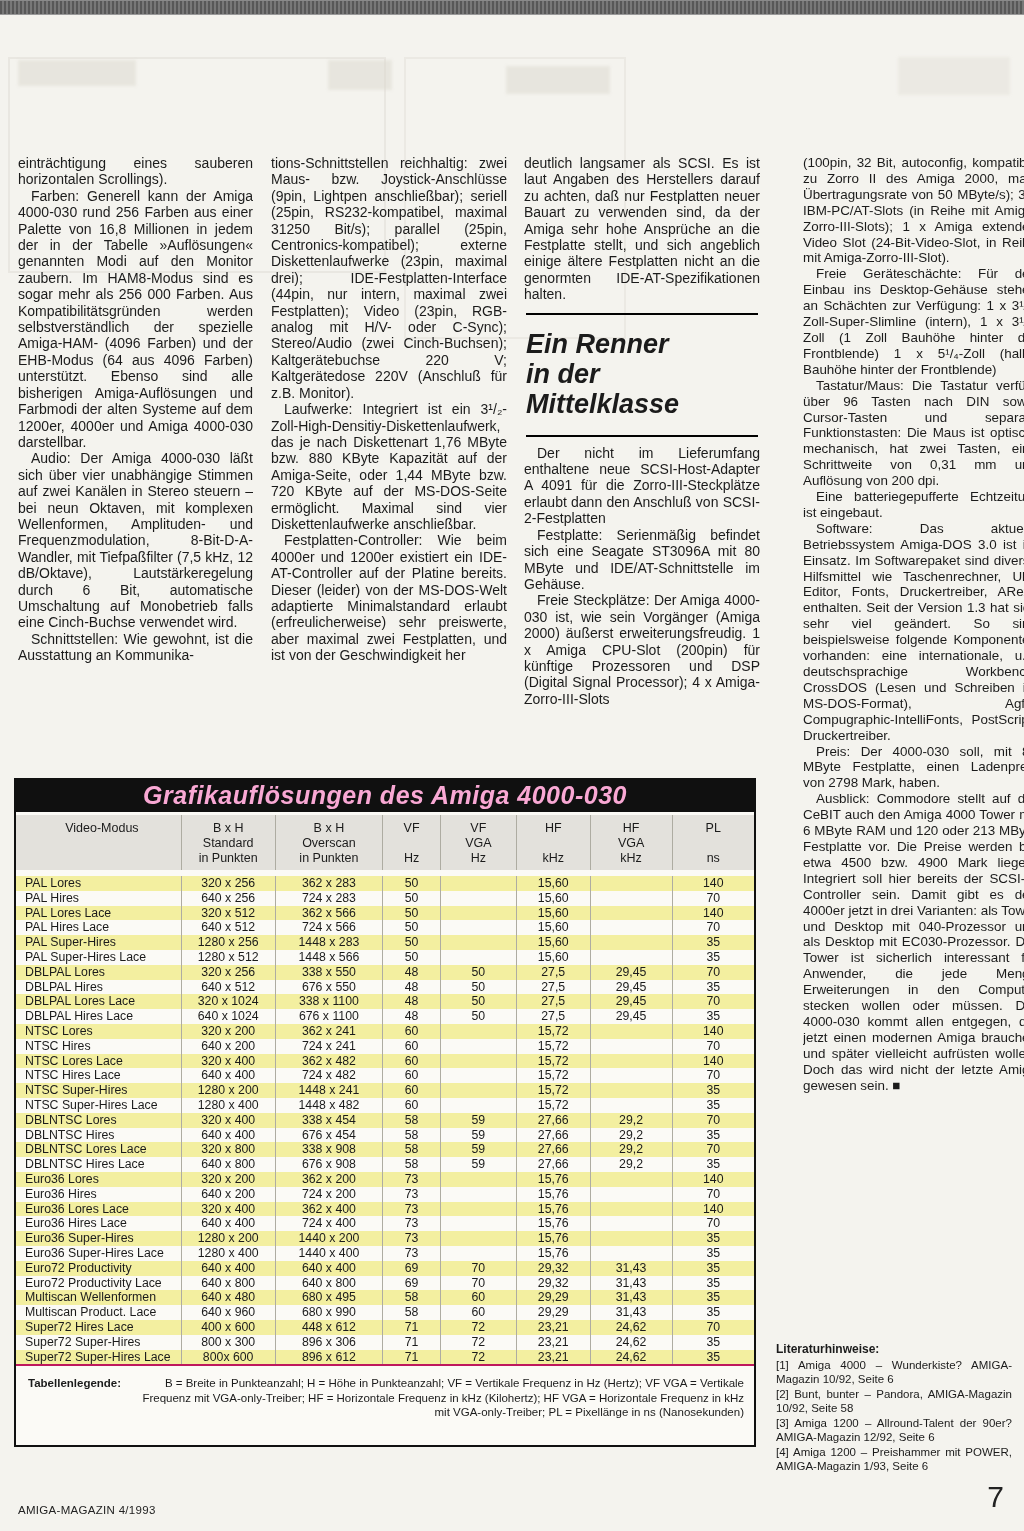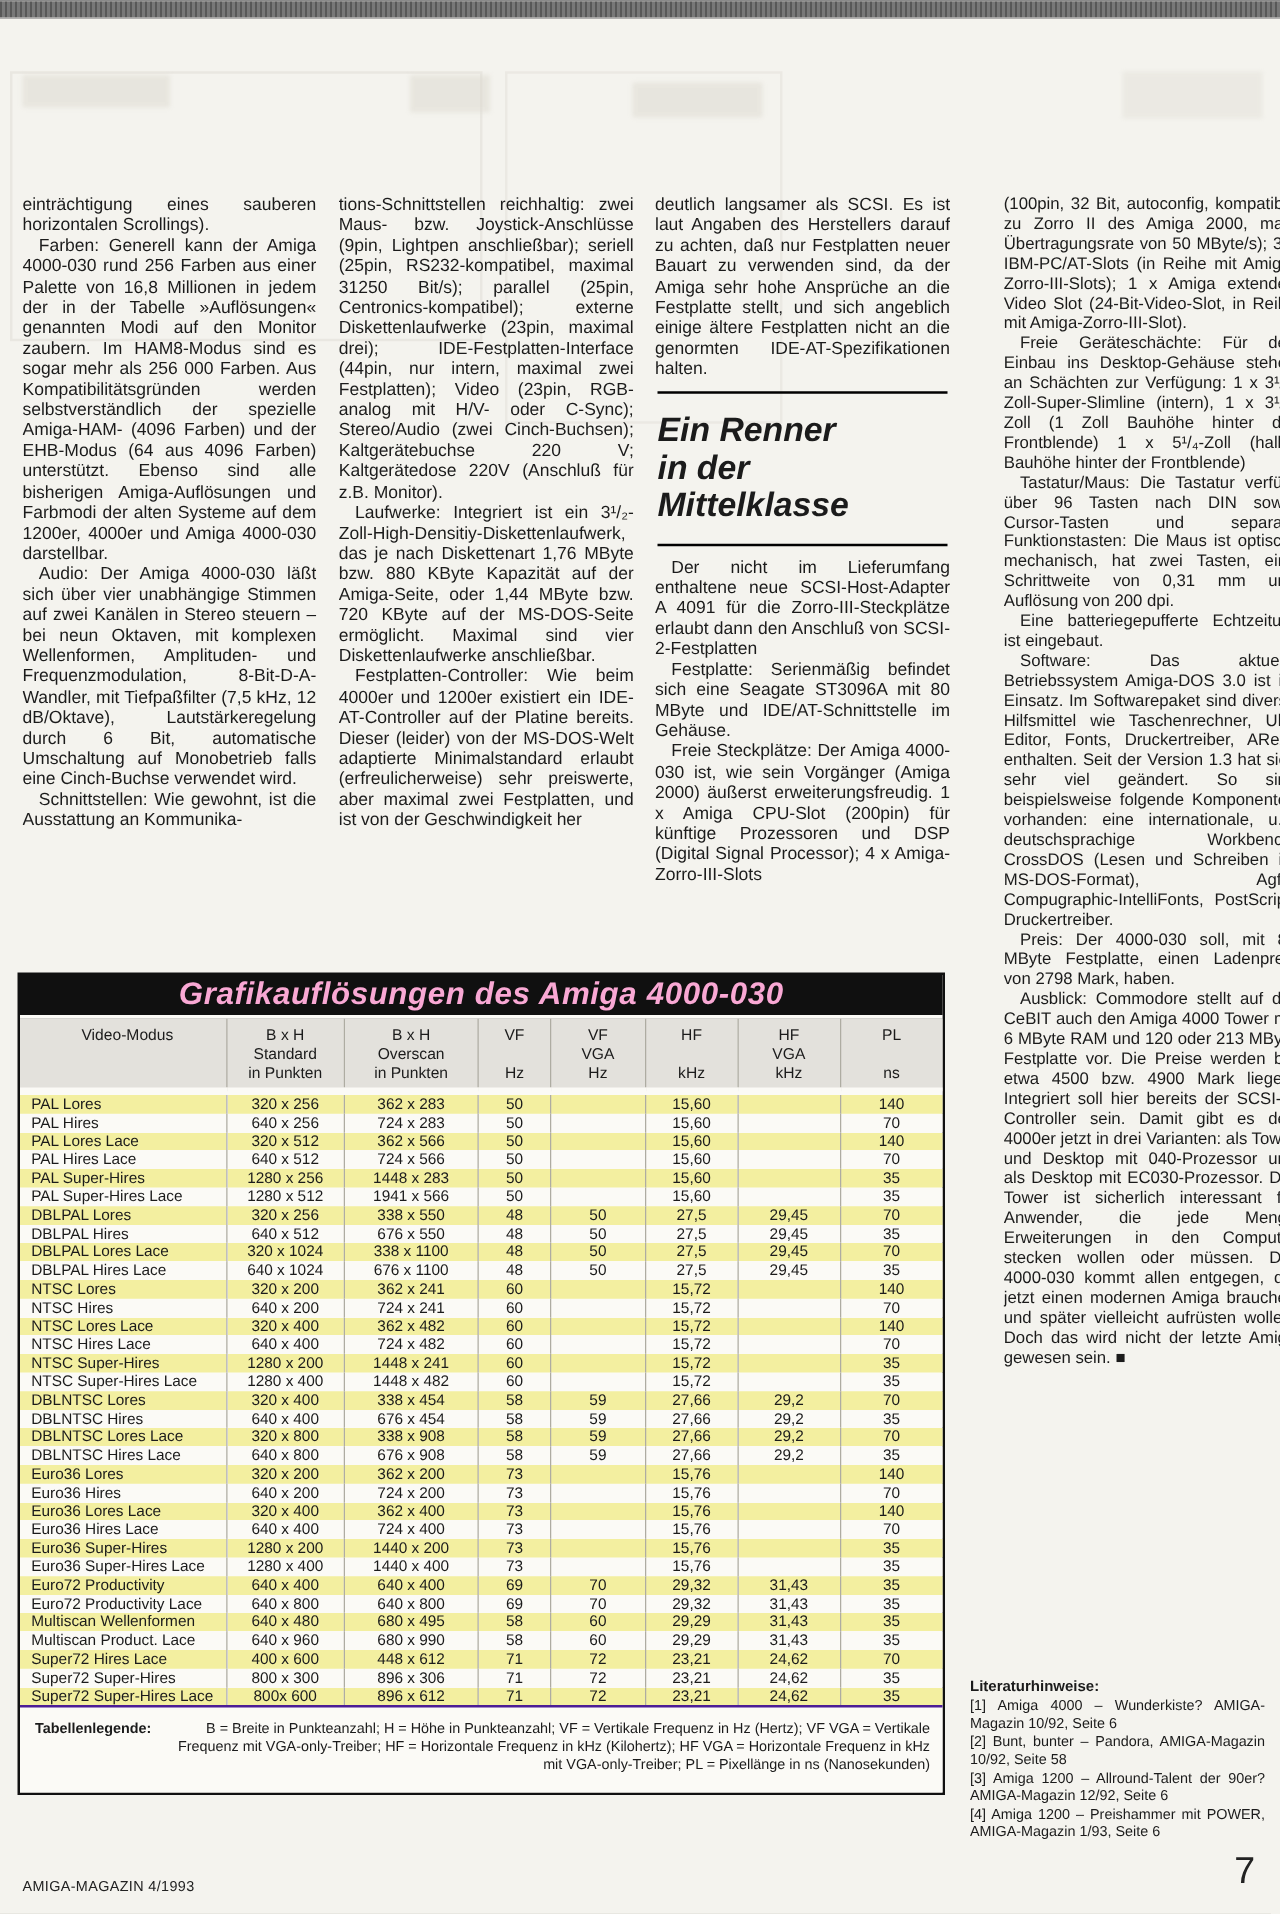--- a/index.html
+++ b/index.html
@@ -59,21 +59,21 @@
   table.grid th:first-child{text-align:center;padding-left:9px;}
   table.grid th + th, table.grid td + td{border-left:1px solid #aeaca2;}
   table.grid td{
     font-size:12.3px;line-height:14.6px;height:14.8px;padding:0 2px;
     text-align:center;overflow:hidden;white-space:nowrap;
   }
   table.grid td:first-child{text-align:left;padding-left:9px;}
   table.grid tbody tr:nth-child(odd){background:#f3efa0;}
   table.grid tbody tr:nth-child(even){background:#fbfaf6;}
 
-  .legend{border-top:2px solid #4c1d95;display:flex;padding:10px 10px 14px 12px;
+  .legend{border-top:2px solid #be185d;display:flex;padding:10px 10px 25px 12px;
     font-size:11.5px;line-height:14.5px;background:#fbfaf6;}
   .legend .lab{font-weight:bold;flex:0 0 104px;}
   .legend .txt{flex:1;text-align:right;}
 
   
   .footer-left{position:absolute;left:18px;top:1504px;font-size:11.5px;letter-spacing:.3px;color:#222;}
   .page-num{position:absolute;right:20px;top:1480px;font-size:30px;color:#222;}
 </style>
 </head>
 <body>
@@ -221,21 +221,21 @@
     <td>50</td>
     <td></td>
     <td>15,60</td>
     <td></td>
     <td>35</td>
   </tr>
 
   <tr>
     <td>PAL Super-Hires Lace</td>
     <td>1280 x 512</td>
-    <td>1941 x 566</td>
+    <td>1448 x 566</td>
     <td>50</td>
     <td></td>
     <td>15,60</td>
     <td></td>
     <td>35</td>
   </tr>
 
   <tr>
     <td>DBLPAL Lores</td>
     <td>320 x 256</td>

